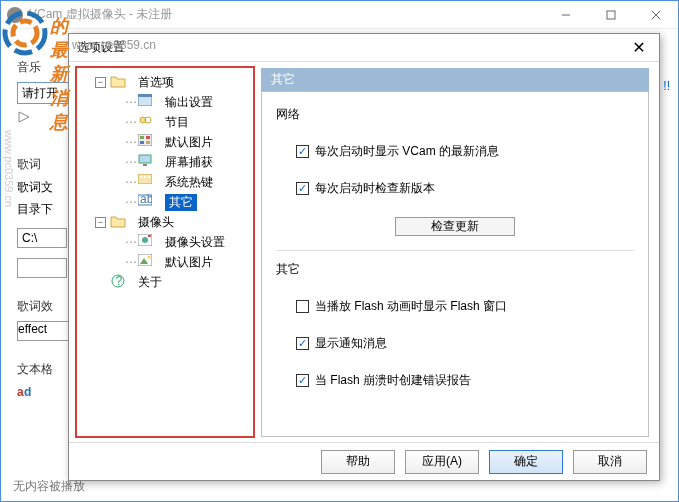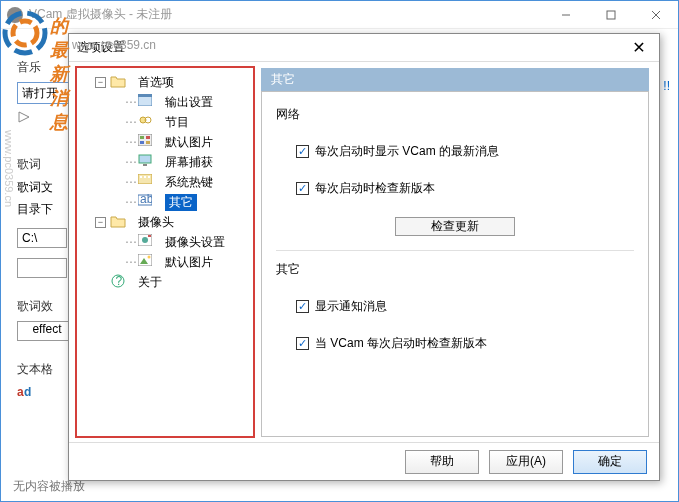--- a/index.html
+++ b/index.html
@@ -18,21 +18,21 @@
 .win-btns { display: flex; }
 .win-btn { width: 45px; height: 28px; display: flex; align-items: center; justify-content: center; color: #666; }
 
 .bg-content { padding: 10px 16px; position: relative; }
 .bg-label { color: #333; margin: 20px 0 6px; }
 .bg-input { border: 1px solid #6d9ad2; background: #fff; height: 22px; padding: 0 4px; width: 160px; }
 .bg-play { width: 16px; height: 16px; margin-top: 6px; color: #888; }
 .bg-section { margin-top: 30px; }
 .bg-row { margin: 5px 0; }
 .bg-text-input { border: 1px solid #999; background: #fff; height: 20px; padding: 0 4px; }
-.bg-dropdown { border: 1px solid #999; background: #fff; height: 20px; padding: 0 12px; width: 60px; display: inline-block; text-align: center; }
+.bg-dropdown { border: 1px solid #999; background: #fff; height: 20px; padding: 0 0; width: 60px; display: inline-block; }
 .bg-ad { width: 15px; height: 15px; display: inline-block; }
 .bg-status { position: absolute; left: 12px; bottom: 6px; color: #777; }
 .reg-link { position: absolute; right: 8px; top: 50px; color: #06c; }
 
 .dialog { position: absolute; left: 68px; top: 33px; width: 592px; height: 448px; background: #fff; border: 1px solid #888; box-shadow: 2px 2px 8px rgba(0,0,0,.3); z-index: 10; }
 .dlg-title { height: 28px; display: flex; align-items: center; padding: 0 8px; border-bottom: 1px solid #ddd; }
 .dlg-title-text { flex: 1; }
 .dlg-close { width: 24px; height: 24px; display: flex; align-items: center; justify-content: center; font-size: 16px; }
 .dlg-body { display: flex; height: calc(100% - 28px - 38px); }
 
@@ -252,35 +252,40 @@
           <div class="chk-row">
               <span class="chk on"></span>
               <span>每次启动时检查新版本</span>
             </div>
         </div>
         <button class="update-btn">检查更新</button>
         <hr class="sep">
         <div class="group-title">其它</div>
         <div class="indent">
           <div class="chk-row">
+              <span class="chk"></span>
+              <span>当播放 Flash 动画时显示 Flash 窗口</span>
+            </div>
+          <div class="chk-row">
               <span class="chk on"></span>
               <span>显示通知消息</span>
             </div>
           <div class="chk-row">
               <span class="chk on"></span>
-              <span>当 VCam 每次启动时检查新版本</span>
+              <span>当 Flash 崩溃时创建错误报告</span>
             </div>
         </div>
       </div>
     </div>
   </div>
   <div class="dlg-footer">
     <button class="btn">帮助</button>
     <button class="btn">应用(A)</button>
     <button class="btn primary">确定</button>
+    <button class="btn">取消</button>
   </div>
 </div>
 
 <div class="watermark">
   <svg class="wm-logo" viewBox="0 0 50 50">
     <circle cx="25" cy="25" r="20" fill="none" stroke="#2573b5" stroke-width="5" stroke-dasharray="18 6"></circle>
     <circle cx="25" cy="25" r="12" fill="none" stroke="#e67e22" stroke-width="5" stroke-dasharray="12 5"></circle>
   </svg>
   <div class="wm-text">的最新消息</div>
   <div class="wm-url">www.pc0359.cn</div>

